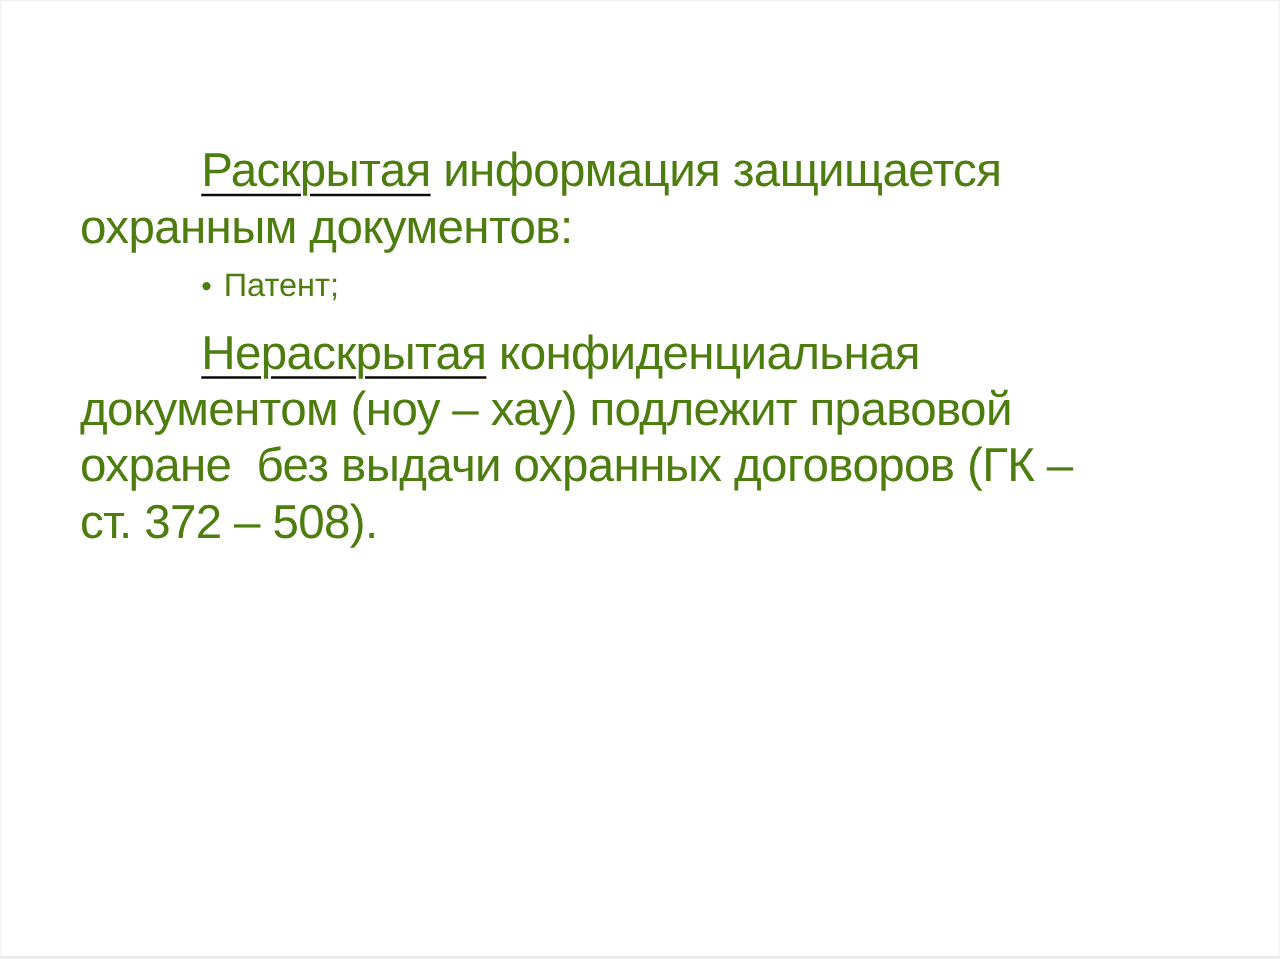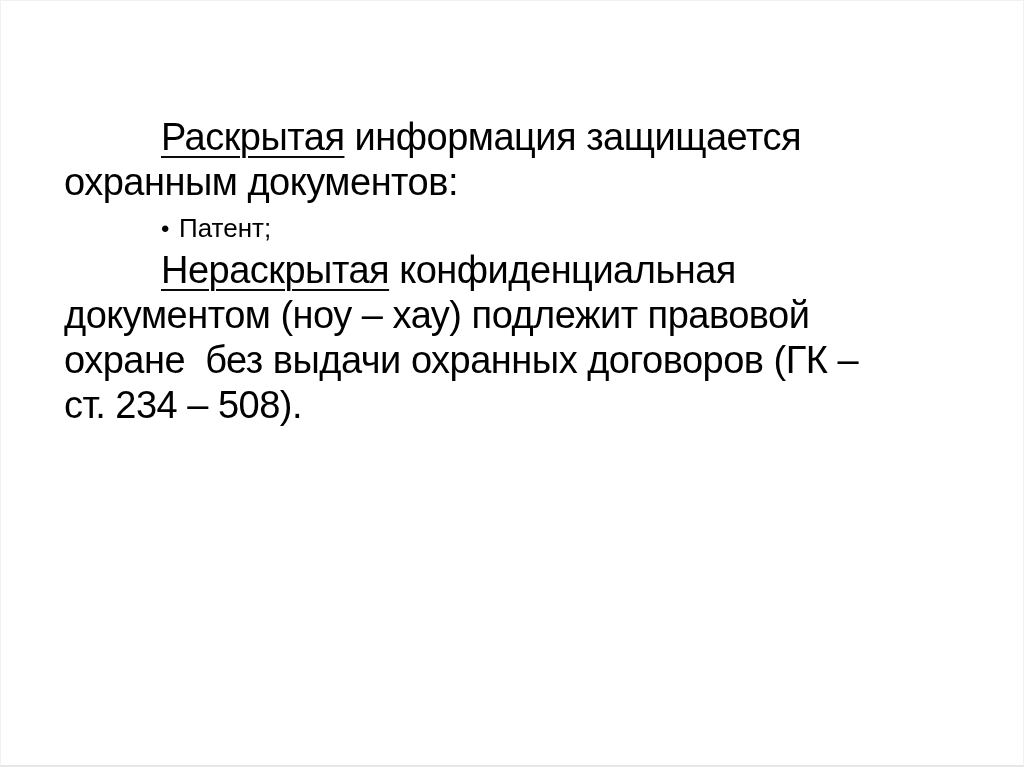--- a/index.html
+++ b/index.html
@@ -16,42 +16,42 @@
     border: 1px solid #f1f1f1;
     border-bottom: 2px solid #e7e7e7;
     overflow: hidden;
     font-family: "Liberation Sans", "DejaVu Sans", sans-serif;
   }
   .content {
     position: absolute;
     left: 63px;
     top: 114px;
     width: 920px;
-    color: #000000;
+    color: #4d7c0f;
   }
   .para {
     font-size: 38px;
     line-height: 45px;
     letter-spacing: -0.5px;
     margin: 0;
   }
   .para .line {
     white-space: pre;
   }
   .para .line.indent {
     padding-left: 97px;
   }
   .underlined {
     text-decoration: underline;
     text-decoration-thickness: 2px;
     text-underline-offset: 6px;
     text-decoration-color: #0b0b0b;
   }
   .bullets {
-    margin: 4px 0 0 0;
+    margin: 4px 0 12px 0;
     padding-left: 97px;
     font-size: 26px;
     line-height: 38px;
   }
   .bullet-item {
     white-space: pre;
   }
   .bullet-glyph {
     display: inline-block;
     width: 18px;
@@ -67,16 +67,16 @@
         <div class="line indent"><span class="underlined">Раскрытая</span><span class=""> информация защищается</span></div>
         <div class="line"><span class="">охранным документов:</span></div>
       </div>
       <div class="bullets">
         <div class="bullet-item"><span class="bullet-glyph">•</span><span>Патент;</span></div>
       </div>
       <div class="para">
         <div class="line indent"><span class="underlined">Нераскрытая</span><span class=""> конфиденциальная</span></div>
         <div class="line"><span class="">документом (ноу – хау) подлежит правовой</span></div>
         <div class="line"><span class="">охране  без выдачи охранных договоров (ГК –</span></div>
-        <div class="line"><span class="">ст. 234 – 508).</span></div>
+        <div class="line"><span class="">ст. 372 – 508).</span></div>
       </div>
     </div>
 </div>
 
 </body></html>

